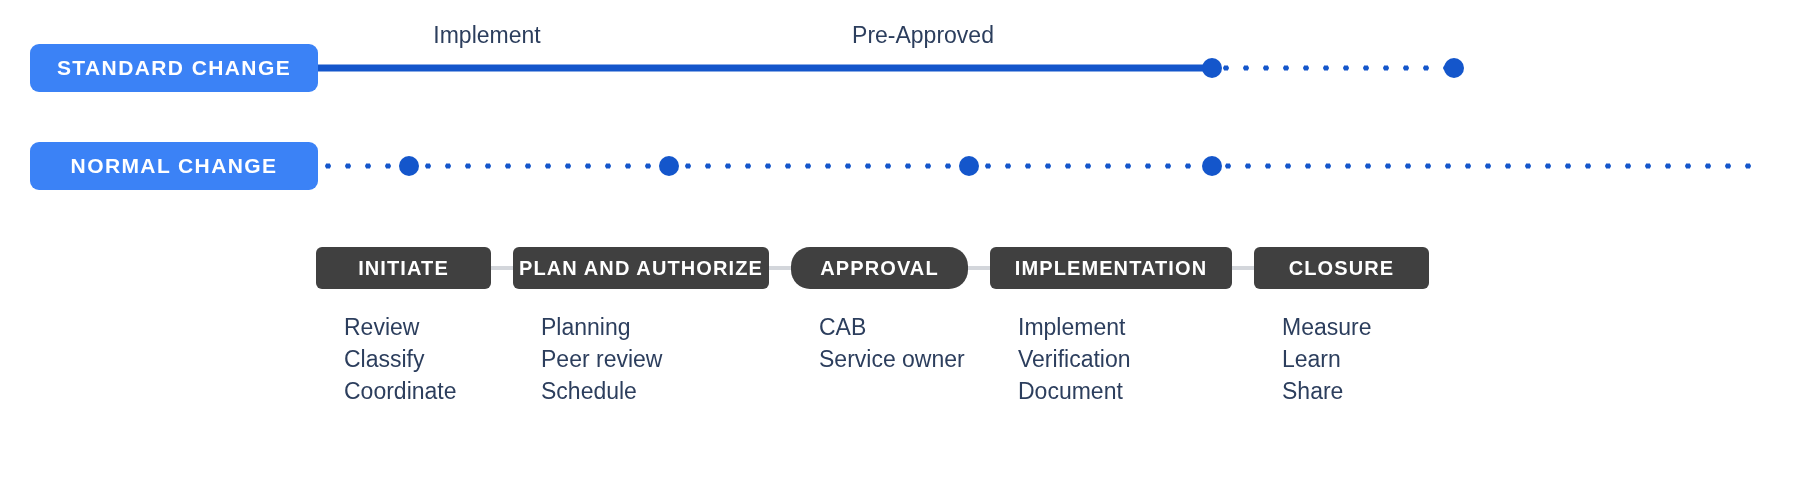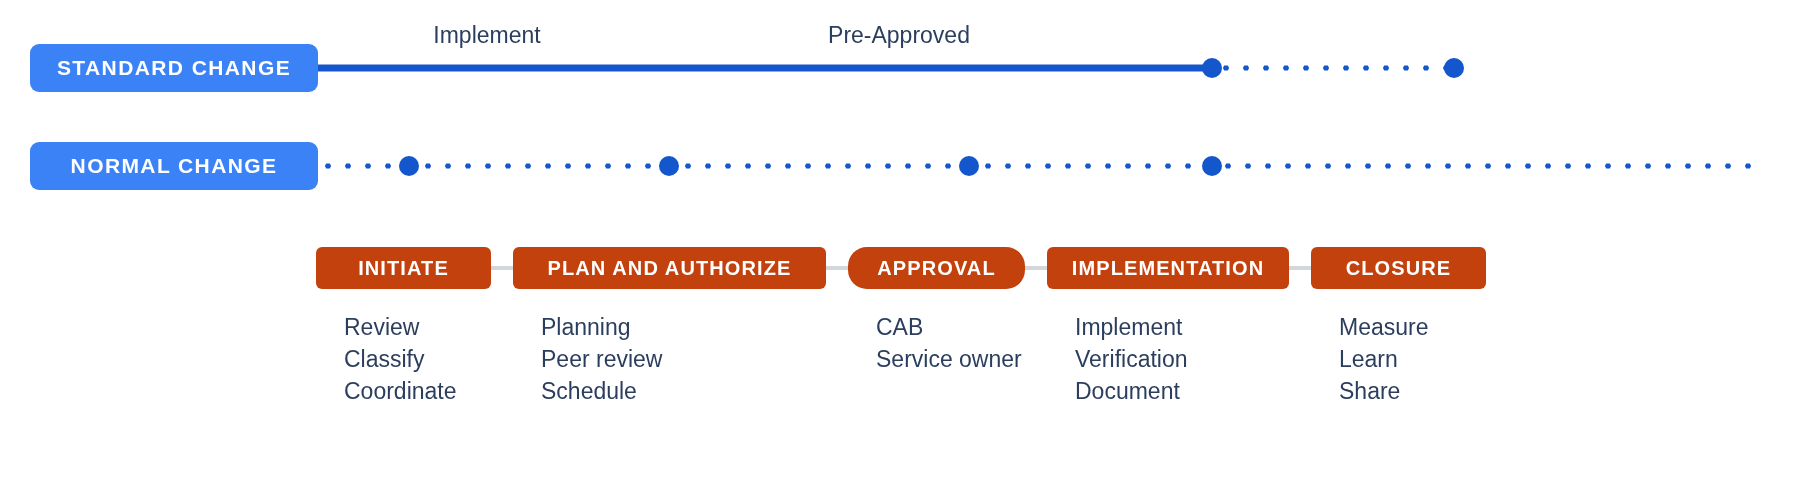--- a/index.html
+++ b/index.html
@@ -92,37 +92,37 @@
 
   
   .track-label {
     position: absolute;
     color: #2c3e5d;
     font-size: 23px;
     white-space: nowrap;
     transform: translateX(-50%);
   }
   #label-automated    { left: 487px; top: 22px; }
-  #label-preapproved  { left: 899px; top: 22px; }
+  #label-preapproved  { left: 923px; top: 22px; }
 
   
   #stages {
     position: absolute;
     left: 316px;
     top: 247px;
     display: flex;
     align-items: flex-start;
   }
   .stage {
     display: flex;
     flex-direction: column;
     align-items: flex-start;
   }
   .stage-chip {
-    background: #c2410c;
+    background: #404040;
     color: #ffffff;
     font-weight: bold;
     font-size: 20px;
     letter-spacing: 1.1px;
     border-radius: 6px;
     height: 42px;
     display: flex;
     align-items: center;
     justify-content: center;
     box-sizing: border-box;
@@ -182,21 +182,21 @@
       <div class="stage-items">
         <div class="stage-item">Review</div>
         <div class="stage-item">Classify</div>
         <div class="stage-item">Coordinate</div>
       </div>
     </div>
 
     <div class="connector"></div>
 
     <div class="stage">
-      <div class="stage-chip" style="width:313px;">PLAN AND AUTHORIZE</div>
+      <div class="stage-chip" style="width:256px;">PLAN AND AUTHORIZE</div>
       <div class="stage-items">
         <div class="stage-item">Planning</div>
         <div class="stage-item">Peer review</div>
         <div class="stage-item">Schedule</div>
       </div>
     </div>
 
     <div class="connector"></div>
 
     <div class="stage">

